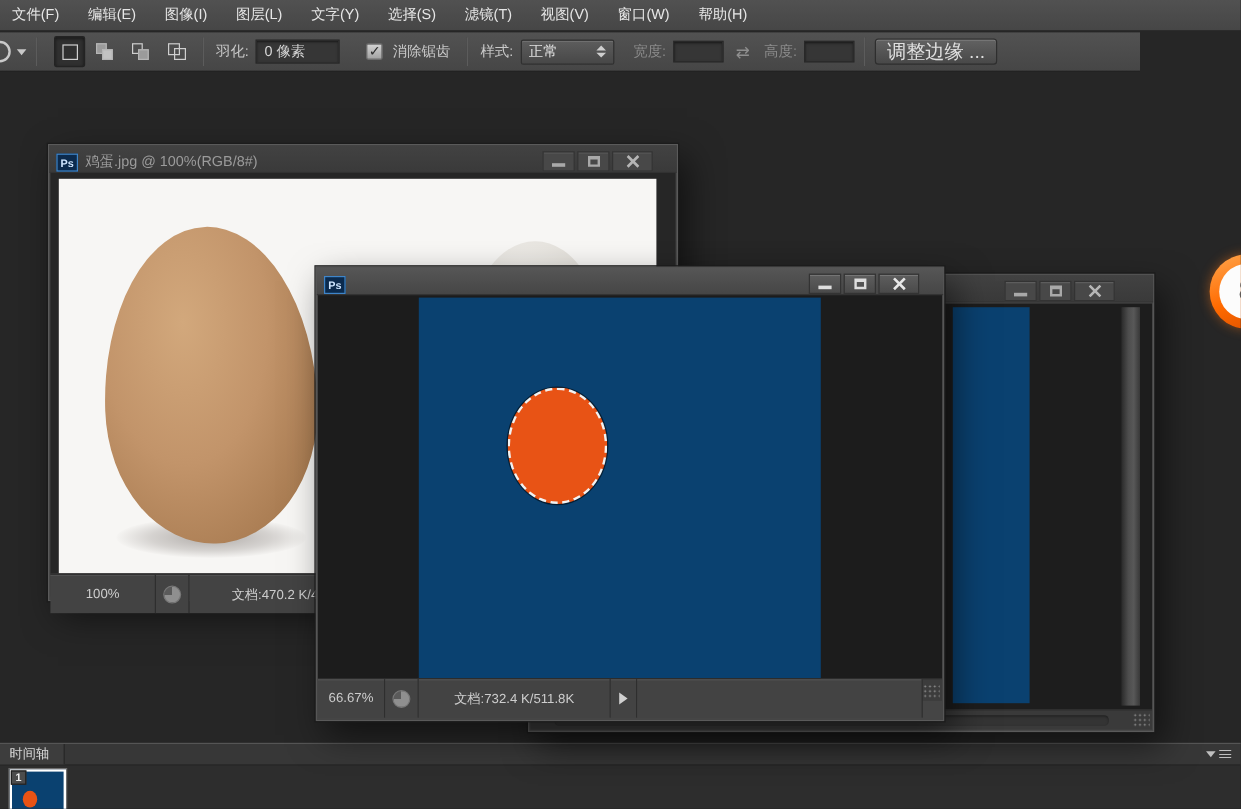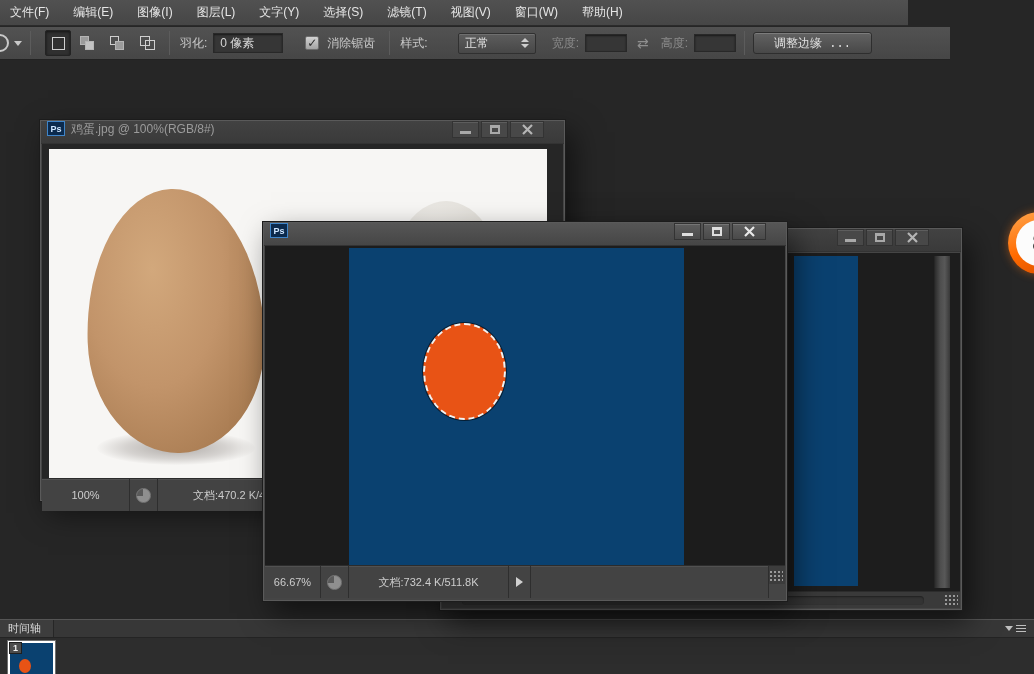--- a/index.html
+++ b/index.html
@@ -1,21 +1,21 @@
 <!DOCTYPE html>
 <html><head>
 <meta charset="utf-8">
 <style>
   * { margin:0; padding:0; box-sizing:border-box; }
   html,body { width:1034px; height:674px; overflow:hidden; background:#262626;
     font-family:"Liberation Sans","DejaVu Sans",sans-serif; }
   .app { position:absolute; inset:0; width:1034px; height:674px; overflow:hidden; background:#262626; }
 
   
-  .menubar { position:absolute; left:0; top:0; width:908px; height:26px;
+  .menubar { position:absolute; left:0; top:0; width:1034px; height:26px;
     background:linear-gradient(#515151,#464646); border-bottom:1px solid #2b2b2b;
     display:flex; align-items:center; padding-left:10px; gap:24px; }
   .menubar .mi { color:#e6e6e6; font-size:12px; cursor:default; white-space:nowrap; }
 
   
   .optionsbar { position:absolute; left:0; top:27px; width:950px; height:33px;
     background:linear-gradient(#525252,#464646); border-bottom:1px solid #222;
     display:flex; align-items:center; color:#c9c9c9; font-size:12px; }
   .sep { width:1px; height:24px; background:#383838; border-right:1px solid #5c5c5c; margin:0 8px; }
   .toolpreset { display:flex; align-items:center; margin-left:-9px; }
@@ -30,36 +30,36 @@
   .sq.fill { background:#9b9b9b; border-color:#b5b5b5; }
   .field { background:#363636; border:1px solid #282828; box-shadow:inset 0 1px 2px rgba(0,0,0,.55);
     height:20px; color:#d6d6d6; font-size:12px; display:flex; align-items:center; padding:0 6px; }
   .label { margin:0 6px 0 2px; white-space:nowrap; }
   .label.dim { color:#8b8b8b; }
   .checkbox { width:14px; height:14px; background:linear-gradient(#d2d2d2,#a3a3a3);
     border:1px solid #6e6e6e; border-radius:2px; display:flex; align-items:center; justify-content:center;
     color:#2c2c2c; font-size:12px; font-weight:bold; margin-right:6px; }
   .dropdown { width:78px; height:21px; background:linear-gradient(#5d5d5d,#474747);
     border:1px solid #303030; box-shadow:inset 0 1px 0 #6f6f6f; border-radius:2px;
-    display:flex; align-items:center; padding:0 6px; color:#e0e0e0;margin-left:24px; }
+    display:flex; align-items:center; padding:0 6px; color:#e0e0e0; }
   .spinners { margin-left:auto; display:flex; flex-direction:column; gap:2px; align-items:center; }
   .tri-up { width:0; height:0; border-left:4px solid transparent; border-right:4px solid transparent; border-bottom:4px solid #cfcfcf; }
   .tri-dn { width:0; height:0; border-left:4px solid transparent; border-right:4px solid transparent; border-top:4px solid #cfcfcf; }
   .swap { color:#8f8f8f; font-size:14px; margin:0 10px; }
-  .btn { height:22px; padding:0 20px; border-radius:3px; background:linear-gradient(#626262,#484848);
-    border:1px solid #2e2e2e; box-shadow:inset 0 1px 0 #7c7c7c; color:#e0e0e0; font-size:12px;
-    display:flex; align-items:center;font-family:Liberation Mono, monospace; }
+  .btn { height:22px; padding:0 9px; border-radius:3px; background:linear-gradient(#626262,#484848);
+    border:1px solid #2e2e2e; box-shadow:inset 0 1px 0 #7c7c7c; color:#e0e0e0; font-size:16px;
+    display:flex; align-items:center; }
 
   
   .workspace { position:absolute; left:0; top:60px; width:1034px; height:559px; background:#262626; }
 
   
   .win { position:absolute; background:#454545; border:1px solid #5a5a5a; outline:1px solid #1c1c1c;
     box-shadow:8px 12px 28px rgba(0,0,0,.55); }
-  .titlebar { height:23px; display:flex; align-items:flex-start; padding:0 20px 0 6px;
+  .titlebar { height:23px; display:flex; align-items:flex-end; padding:0 20px 0 6px;
     background:linear-gradient(#565656,#464646); border-bottom:1px solid #333; }
   .titlebar.inactive { background:linear-gradient(#424242,#3a3a3a); }
   .psbadge { width:18px; height:15px; background:#0b2a4d; border:1px solid #3f85c9; color:#cfe6ff;
     font-size:9px; font-weight:bold; display:flex; align-items:center; justify-content:center; margin-right:6px; }
   .wtitle { font-size:12px; color:#e9e9e9; white-space:nowrap; overflow:hidden; }
   .inactive .wtitle { color:#9b9b9b; }
   .wbtns { margin-left:auto; display:flex; gap:2px; }
   .wbtn { width:27px; height:17px; background:linear-gradient(#5e5e5e,#4a4a4a); border:1px solid #333;
     box-shadow:inset 0 1px 0 #757575; display:flex; align-items:center; justify-content:center; }
   .inactive .wbtn { background:#484848; box-shadow:inset 0 1px 0 #5d5d5d; }

